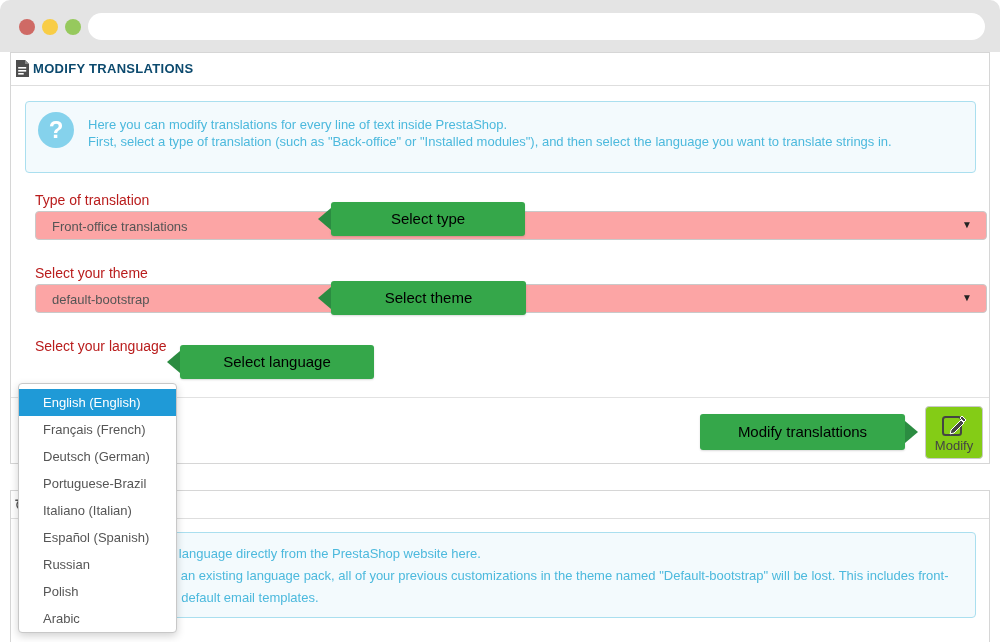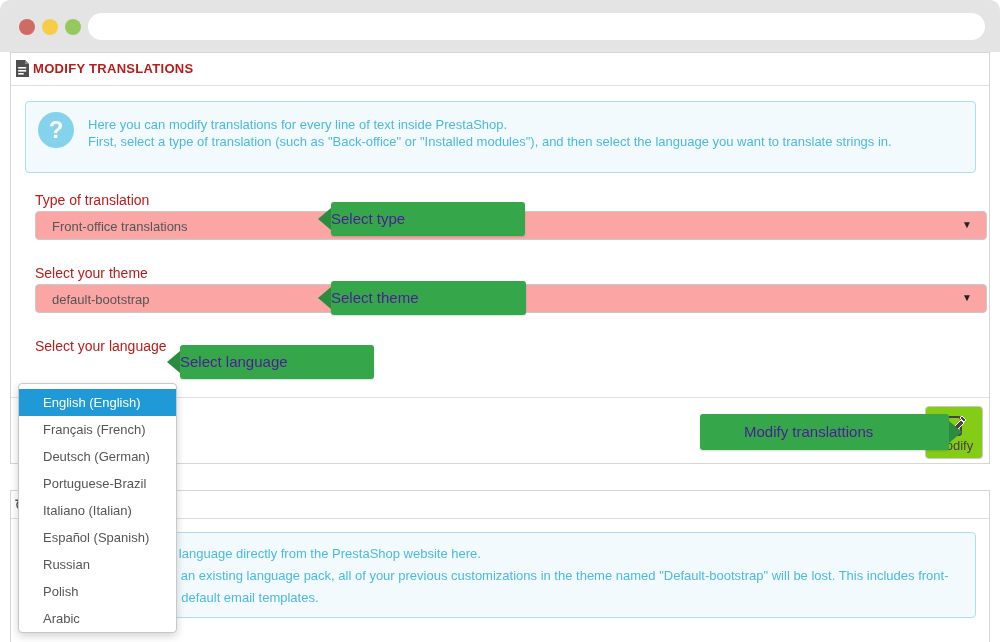--- a/index.html
+++ b/index.html
@@ -19,21 +19,21 @@
   
   .panel{position:absolute;left:10px;width:980px;background:#fff;
          border:1px solid #d6d6d6;box-sizing:border-box;}
   .panel1{top:52px;height:412px;}
   .panel2{top:490px;height:170px;border-bottom:none;}
   .panel-header{position:absolute;left:0;top:0;width:100%;border-bottom:1px solid #dedede;
                 box-sizing:border-box;}
   .panel1 .panel-header{height:33px;}
   .panel2 .panel-header{height:28px;}
   .panel-title{position:absolute;left:22px;top:8px;font-size:13px;font-weight:bold;
-               color:#b91c1c;letter-spacing:.3px;}
+               color:#0c4a6e;letter-spacing:.3px;}
   .doc-icon{position:absolute;left:4px;top:7px;}
   .refresh-icon{position:absolute;left:3px;top:4px;font-size:17px;color:#555;
                 font-family:"DejaVu Sans",sans-serif;}
 
   
   .infobox{position:absolute;left:14px;width:951px;background:#f3fafd;
            border:1px solid #aadfef;border-radius:4px;box-sizing:border-box;}
   .infobox1{top:48px;height:72px;}
   .infobox2{top:41px;height:86px;}
   .help-icon{position:absolute;left:12px;top:10px;width:36px;height:36px;border-radius:50%;
@@ -56,33 +56,33 @@
   .lang-btn .caret{position:absolute;right:8px;top:6px;font-size:11px;color:#333;}
 
   .footer-sep{position:absolute;left:0;top:344px;width:100%;height:1px;background:#e2e2e2;}
 
   
   .modify-btn{position:absolute;left:925px;top:405px;width:58px;height:53px;background:#84cc16;
               border:1px solid #c9c9c9;border-radius:4px;box-sizing:border-box;text-align:center;}
   .modify-btn .lbl{position:absolute;left:0;width:100%;bottom:5px;font-size:13px;color:#444;}
 
   
-  .callout{position:absolute;background:#35a74a;color:#4c1d95;font-size:15px;
-           border-radius:3px;box-shadow:0 1px 2px rgba(0,0,0,.15);z-index:6;}
+  .callout{position:absolute;background:#35a74a;color:#000000;font-size:15px;
+           border-radius:3px;text-align:center;box-shadow:0 1px 2px rgba(0,0,0,.15);z-index:6;}
   .callout .txt{display:block;}
   .arrow-left{position:absolute;left:-13px;top:50%;margin-top:-11px;width:0;height:0;
               border-top:11px solid transparent;border-bottom:11px solid transparent;
               border-right:13px solid #2b8c41;}
   .arrow-right{position:absolute;right:-13px;top:50%;margin-top:-11px;width:0;height:0;
                border-top:11px solid transparent;border-bottom:11px solid transparent;
                border-left:13px solid #2b8c41;}
   .co-type{left:331px;top:202px;width:194px;height:34px;line-height:34px;}
   .co-theme{left:331px;top:281px;width:195px;height:34px;line-height:34px;}
   .co-lang{left:180px;top:345px;width:194px;height:34px;line-height:34px;}
-  .co-modify{left:700px;top:414px;width:205px;height:36px;line-height:36px;padding-left:44px;}
+  .co-modify{left:700px;top:414px;width:205px;height:36px;line-height:36px;}
 
   
   .dropdown{position:absolute;left:18px;top:383px;width:159px;height:250px;background:#fff;
             border:1px solid #c8c8c8;border-radius:4px;box-shadow:0 3px 8px rgba(0,0,0,.18);
             box-sizing:border-box;padding-top:5px;z-index:10;}
   .dd-item{height:27px;line-height:27px;padding-left:24px;font-size:13px;color:#555;
            white-space:nowrap;}
   .dd-item.active{background:#1f9ad7;color:#fff;}
 </style>
 </head>

